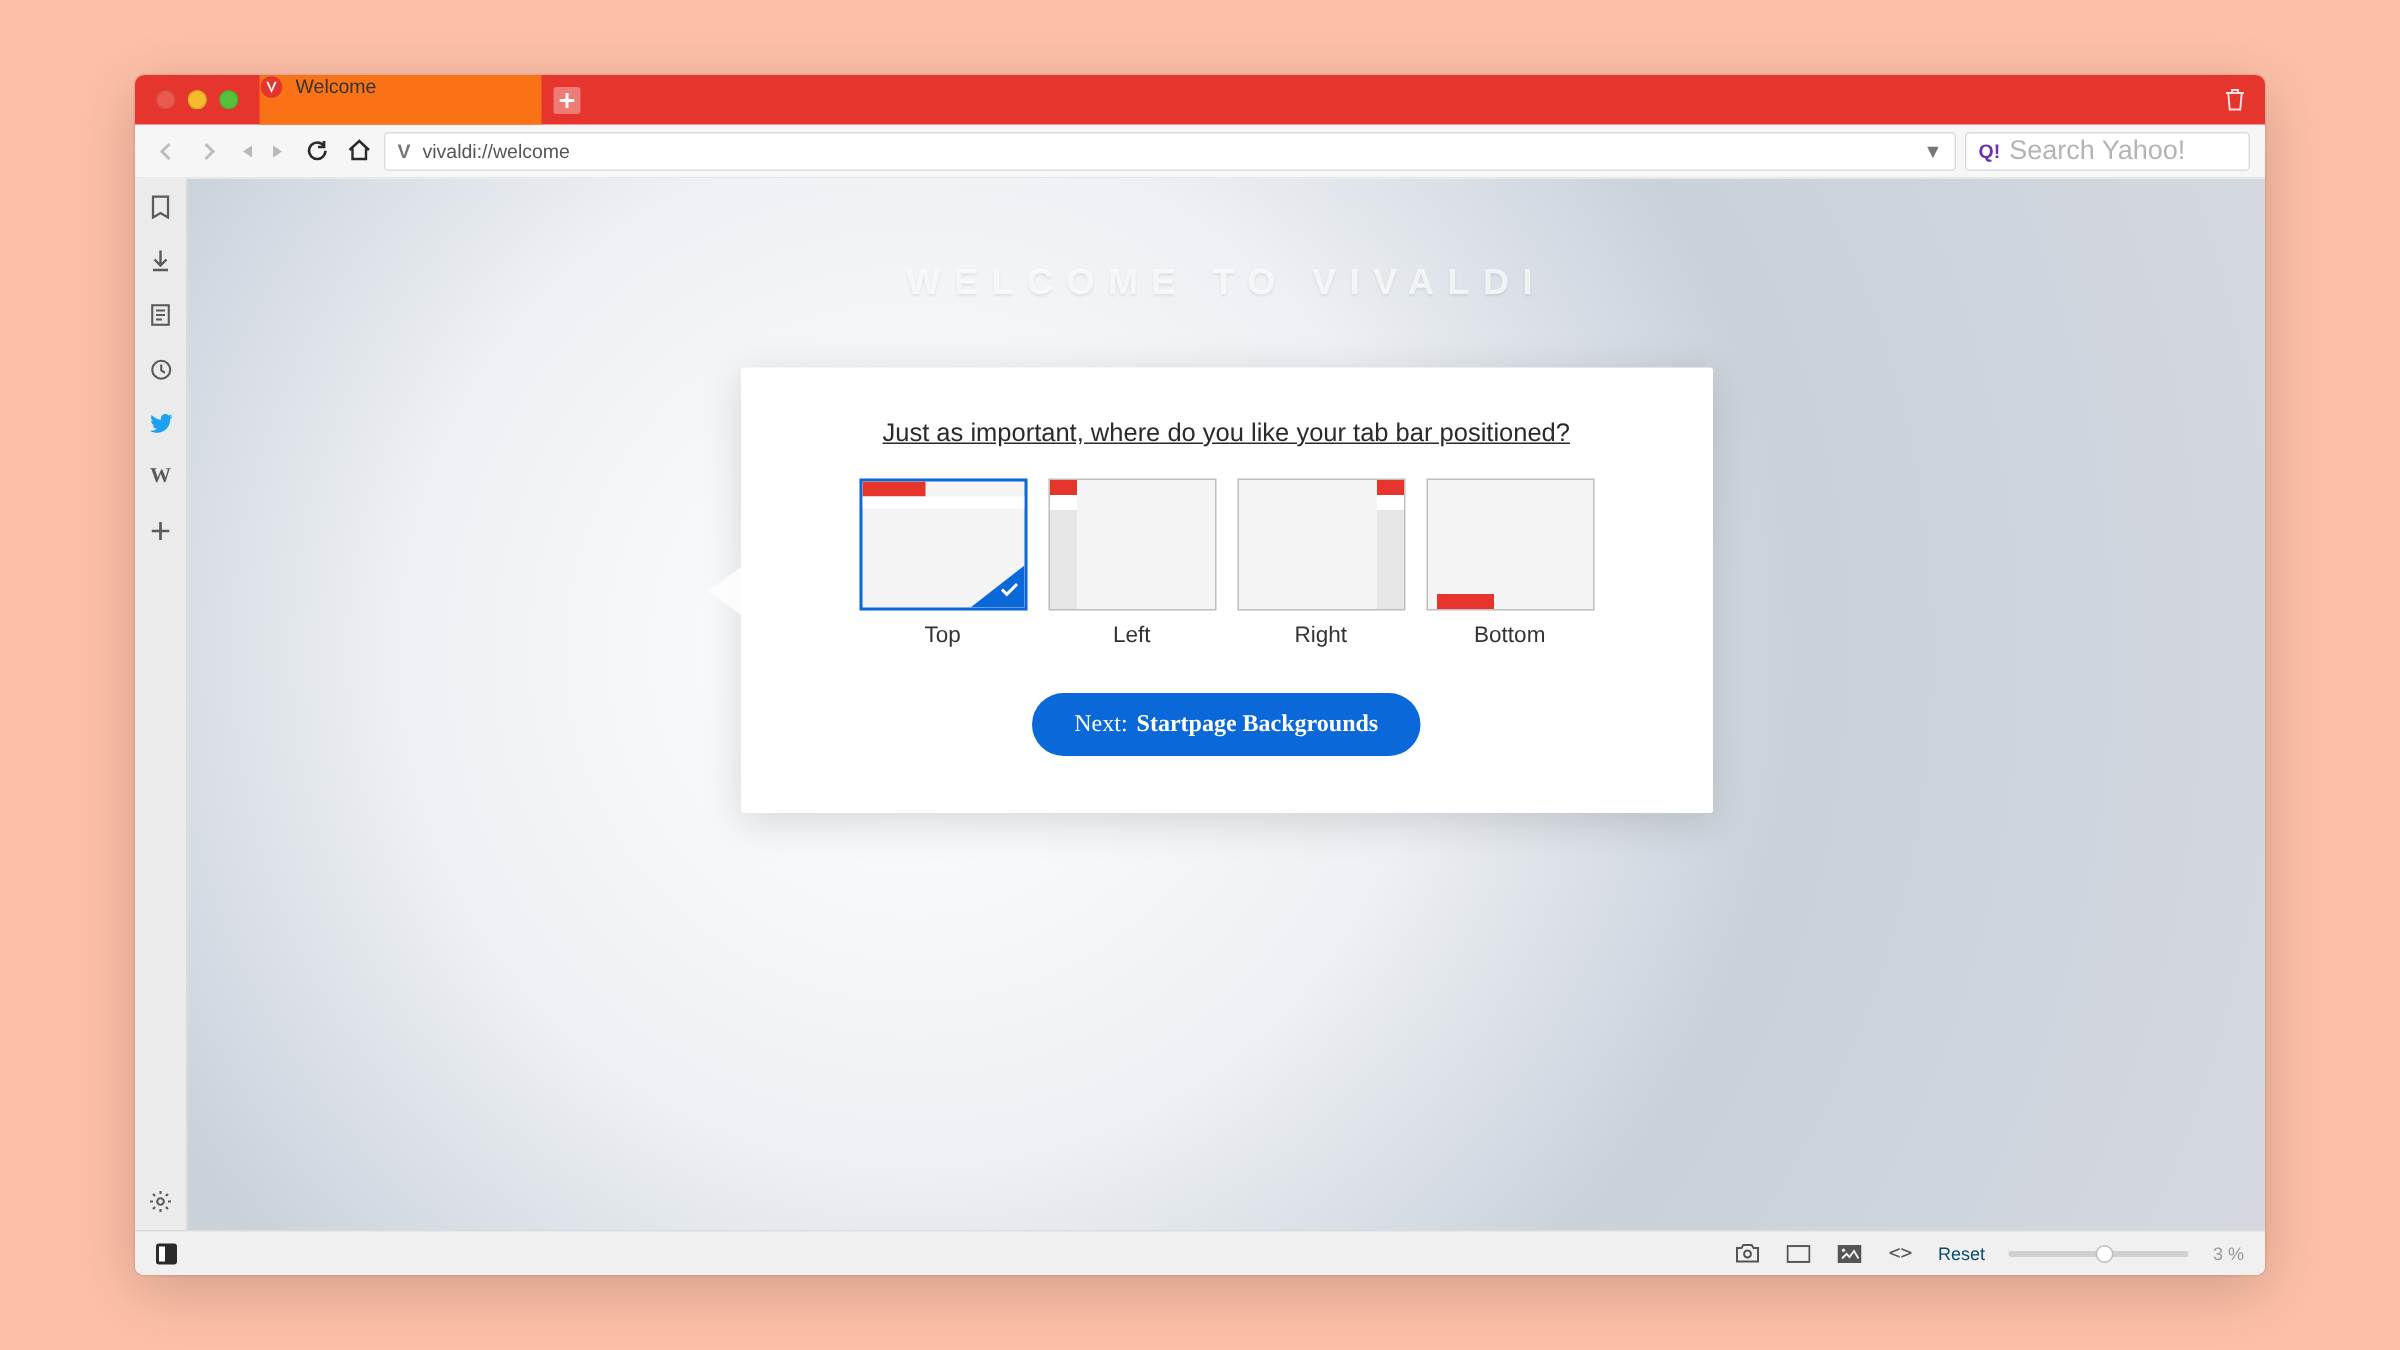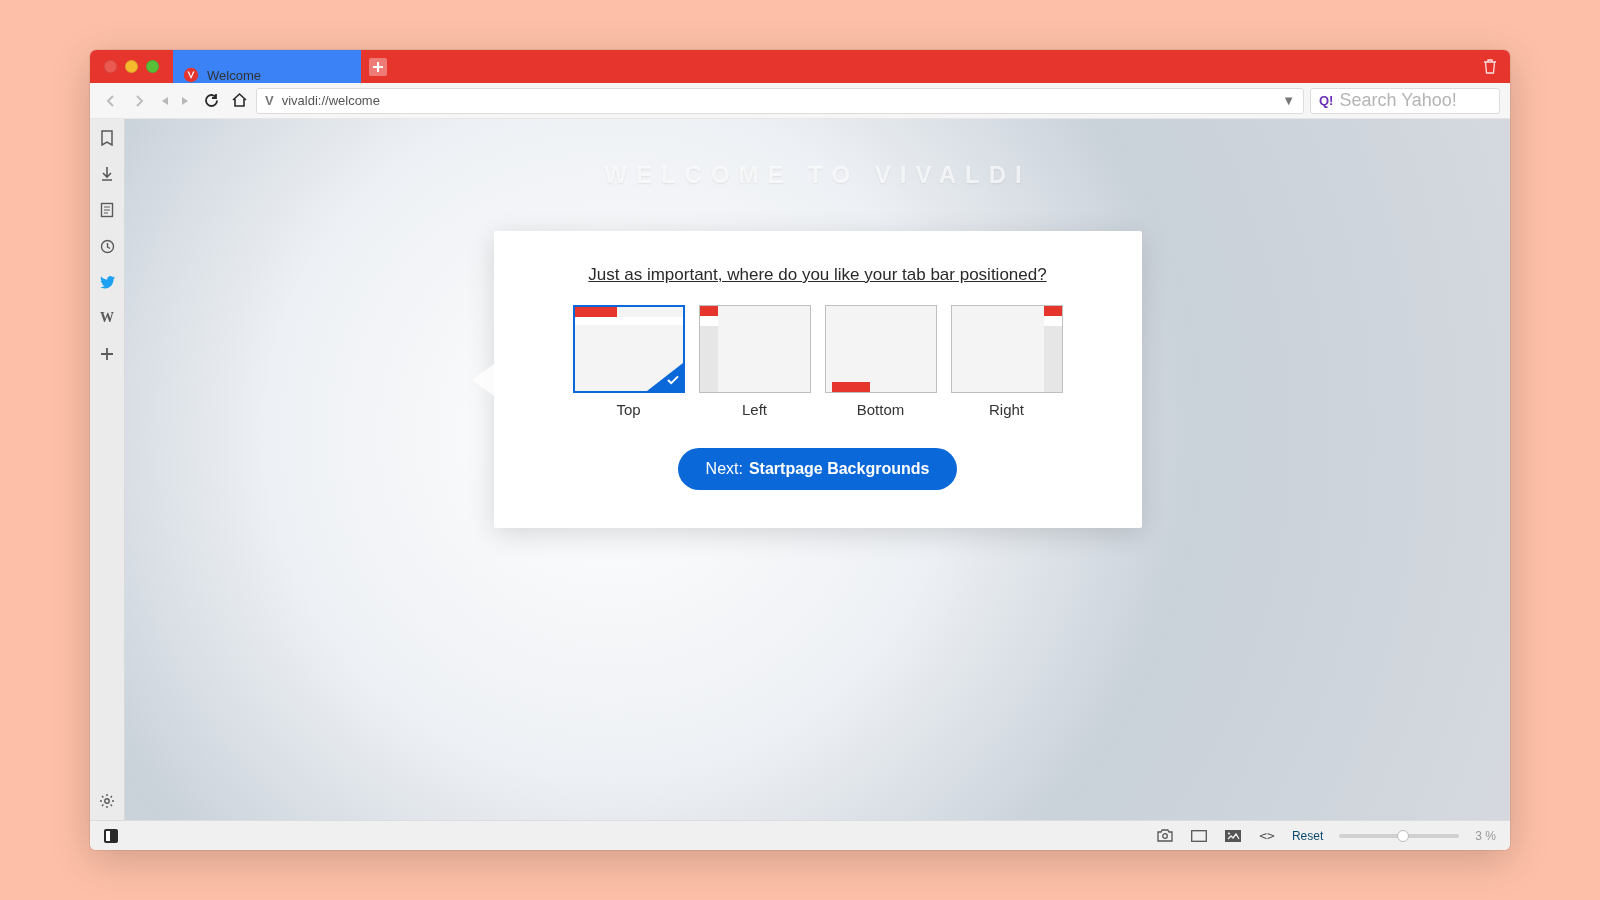--- a/index.html
+++ b/index.html
@@ -36,24 +36,24 @@
   align-items: center;
   gap: 8px;
   padding: 0 14px;
 }
 .dot { width: 13px; height: 13px; border-radius: 50%; }
 .dot.r { background: #eb5a51; border: 0.5px solid rgba(0,0,0,0.1); }
 .dot.y { background: #f5bb2d; border: 0.5px solid rgba(0,0,0,0.1); }
 .dot.g { background: #57c038; border: 0.5px solid rgba(0,0,0,0.1); }
 .tab {
   width: 188px;
-  background: #3b82f6;
-  display: flex;
-  align-items: flex-end;
-  padding: 0 10px;
+  background: #f97316;
+  display: flex;
+  align-items: flex-start;
+  padding: 0 0;
   gap: 8px;
   font-size: 13px;
   color: #333;
 }
 .tab-favicon {
   width: 16px; height: 16px;
   display: inline-flex; align-items: center; justify-content: center;
 }
 .newtab {
   width: 33px;
@@ -149,21 +149,21 @@
 .panel-spacer { flex:1; }
 .content {
   flex:1;
   position:relative;
   background: radial-gradient(circle at 35% 45%, #ffffff 0%, #edf0f4 35%, #c9d1d9 60%, #d5d9df 100%);
   display:flex;
   flex-direction:column;
   align-items:center;
 }
 .welcome {
-  margin-top: 42px;
+  margin-top: 56px;
   text-align:center;
   color:#fff;
 }
 .welcome-sub {
   font-size: 24px;
   font-weight: 700;
   letter-spacing: 9px;
   color: rgba(255,255,255,0.7);
   text-shadow: 0 1px 2px rgba(0,0,0,0.08);
 }
@@ -249,20 +249,21 @@
   display:inline-flex;
   align-items:center;
   gap:6px;
   margin-top:30px;
   background:#0a68d8;
   color:#fff;
   font-size:16px;
   padding:12px 28px;
   border-radius:22px;
   cursor:pointer;
+  font-family:Liberation Serif, serif;
 }
 .next-btn b { font-weight:800; }
 
 .statusbar {
   height: 30px;
   background:#f0f0f0;
   border-top:1px solid #dcdcdc;
   display:flex;
   align-items:center;
   padding:0 14px;
@@ -441,32 +442,32 @@
             <div class="opt-box">
                 <div class="tb-left-bar"></div>
                 <div class="tb-left-tab"></div>
                 <div class="tb-left-tab2"></div>
               </div>
             <div class="opt-label">Left</div>
           </div>
 
           <div class="opt">
             <div class="opt-box">
-                <div class="tb-bottom"></div>
-              </div>
-            <div class="opt-label">Bottom</div>
-          </div>
-
-          <div class="opt">
-            <div class="opt-box">
                 <div class="tb-right-bar"></div>
                 <div class="tb-right-tab"></div>
                 <div class="tb-right-tab2"></div>
               </div>
             <div class="opt-label">Right</div>
+          </div>
+
+          <div class="opt">
+            <div class="opt-box">
+                <div class="tb-bottom"></div>
+              </div>
+            <div class="opt-label">Bottom</div>
           </div>
 
         </div>
         <div class="next-btn">
           <span>Next:</span>
           <b>Startpage Backgrounds</b>
         </div>
       </div>
     </div>
   </div>

